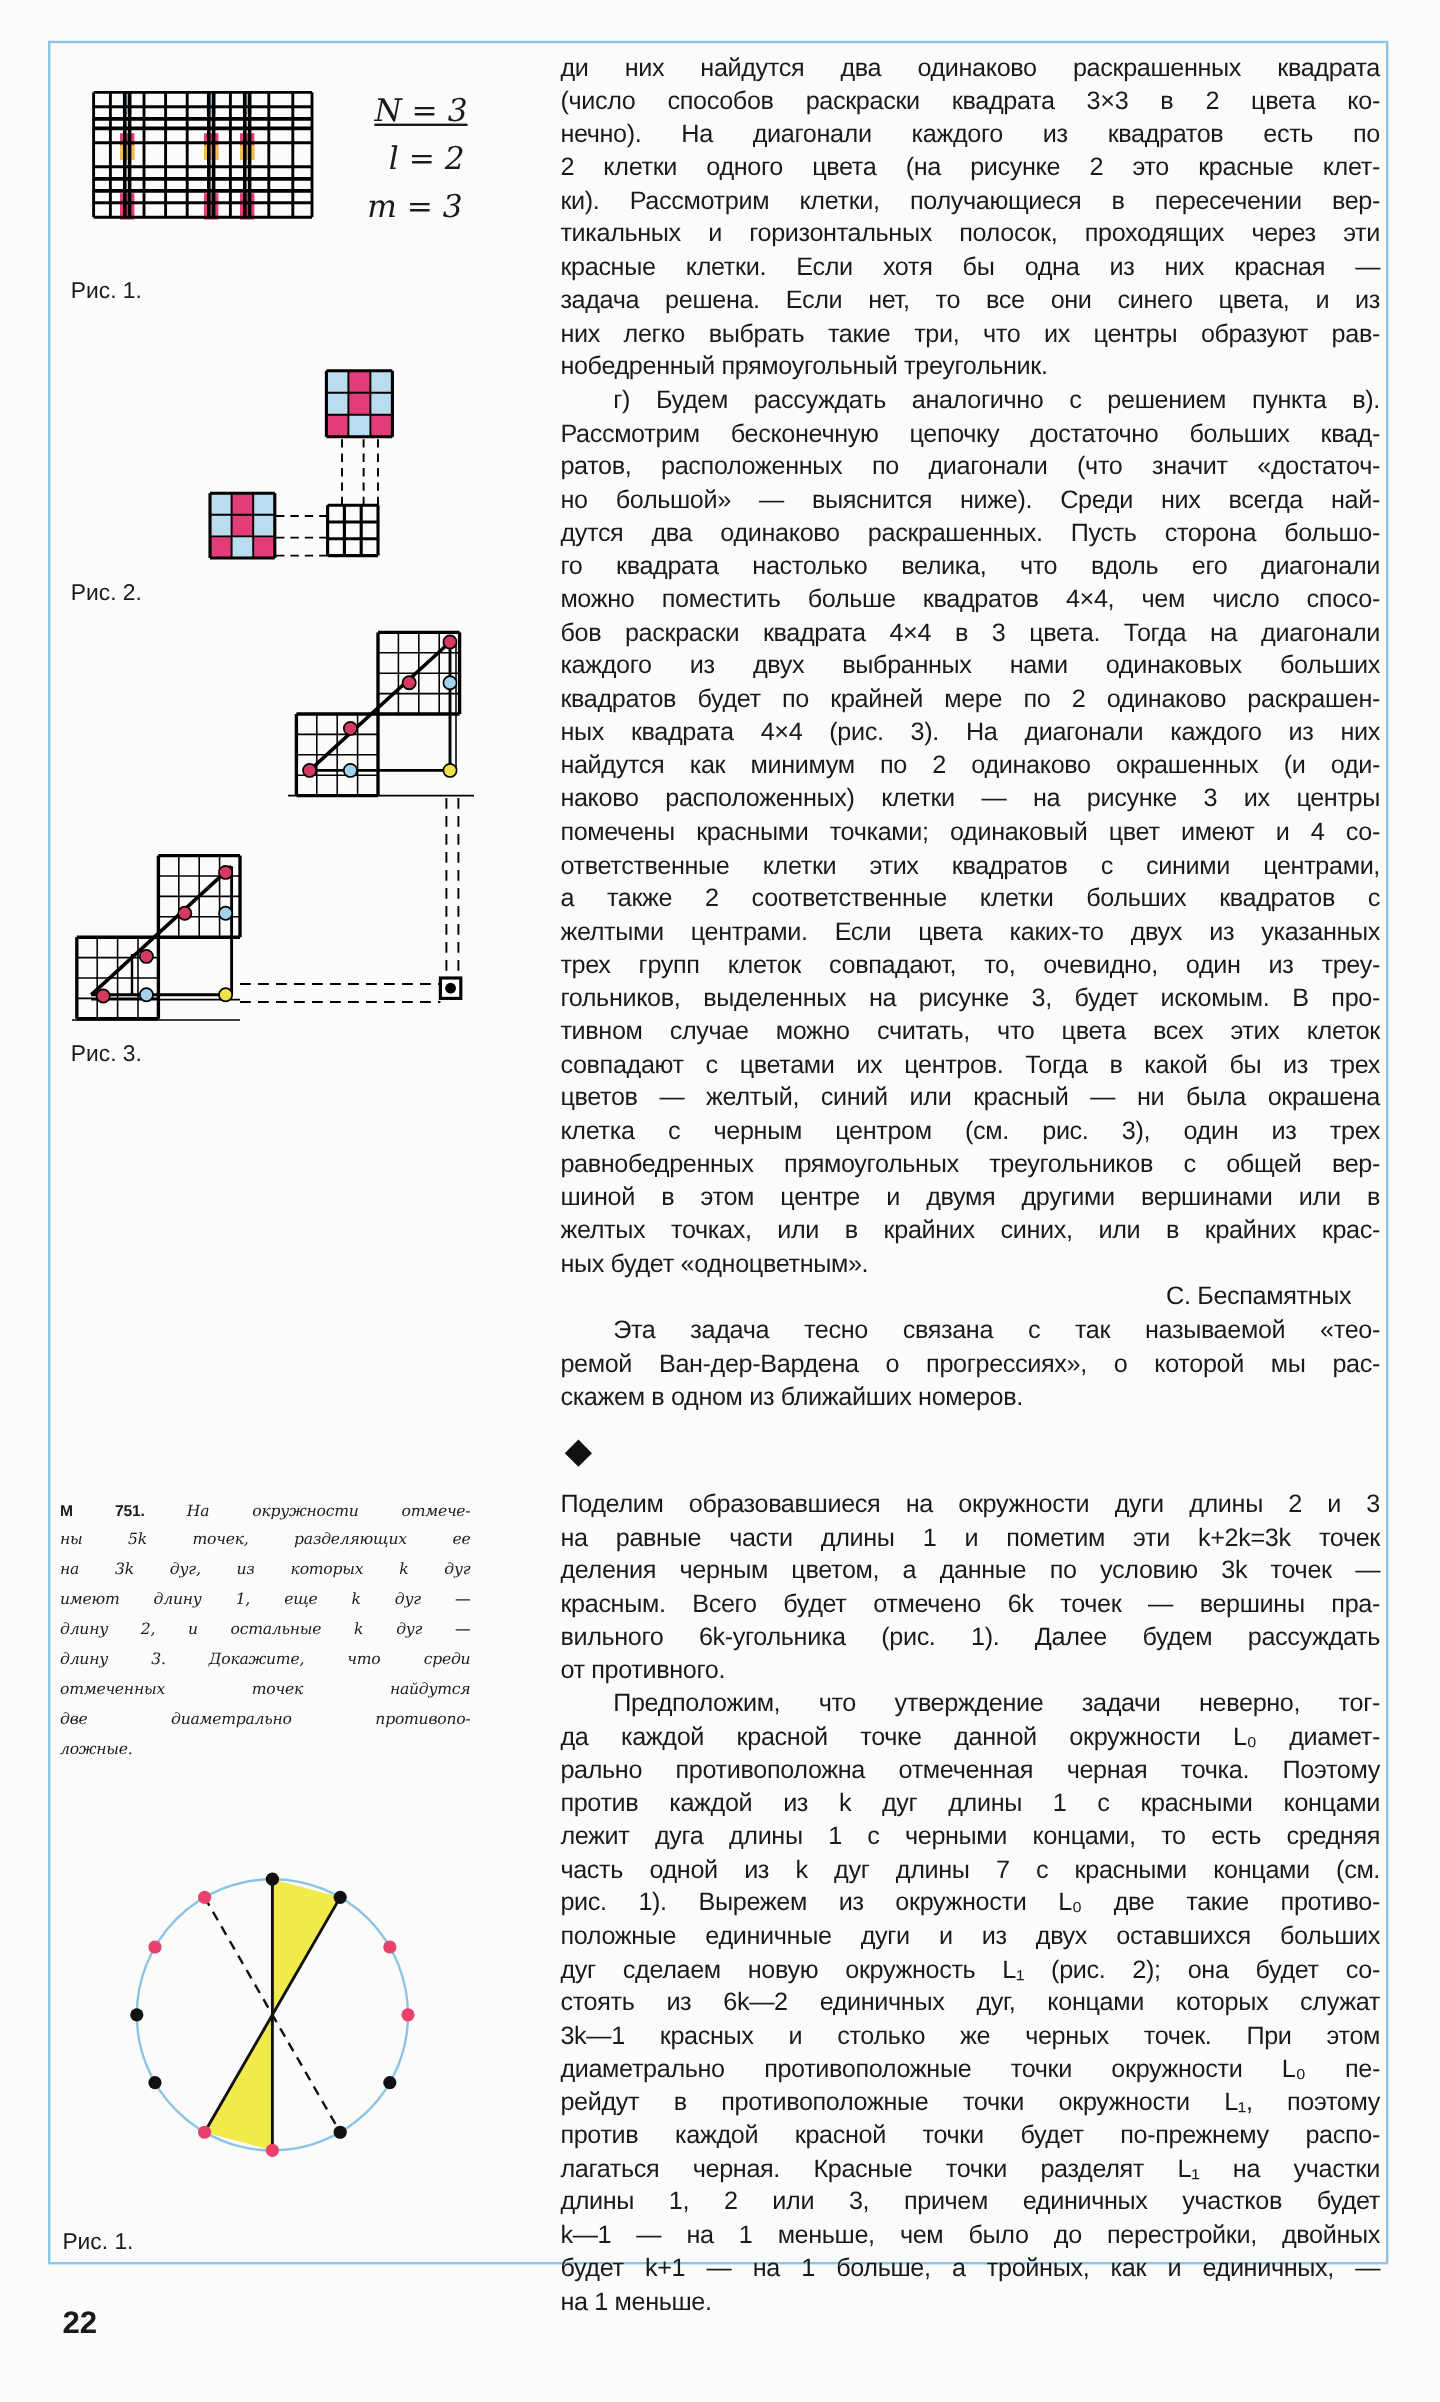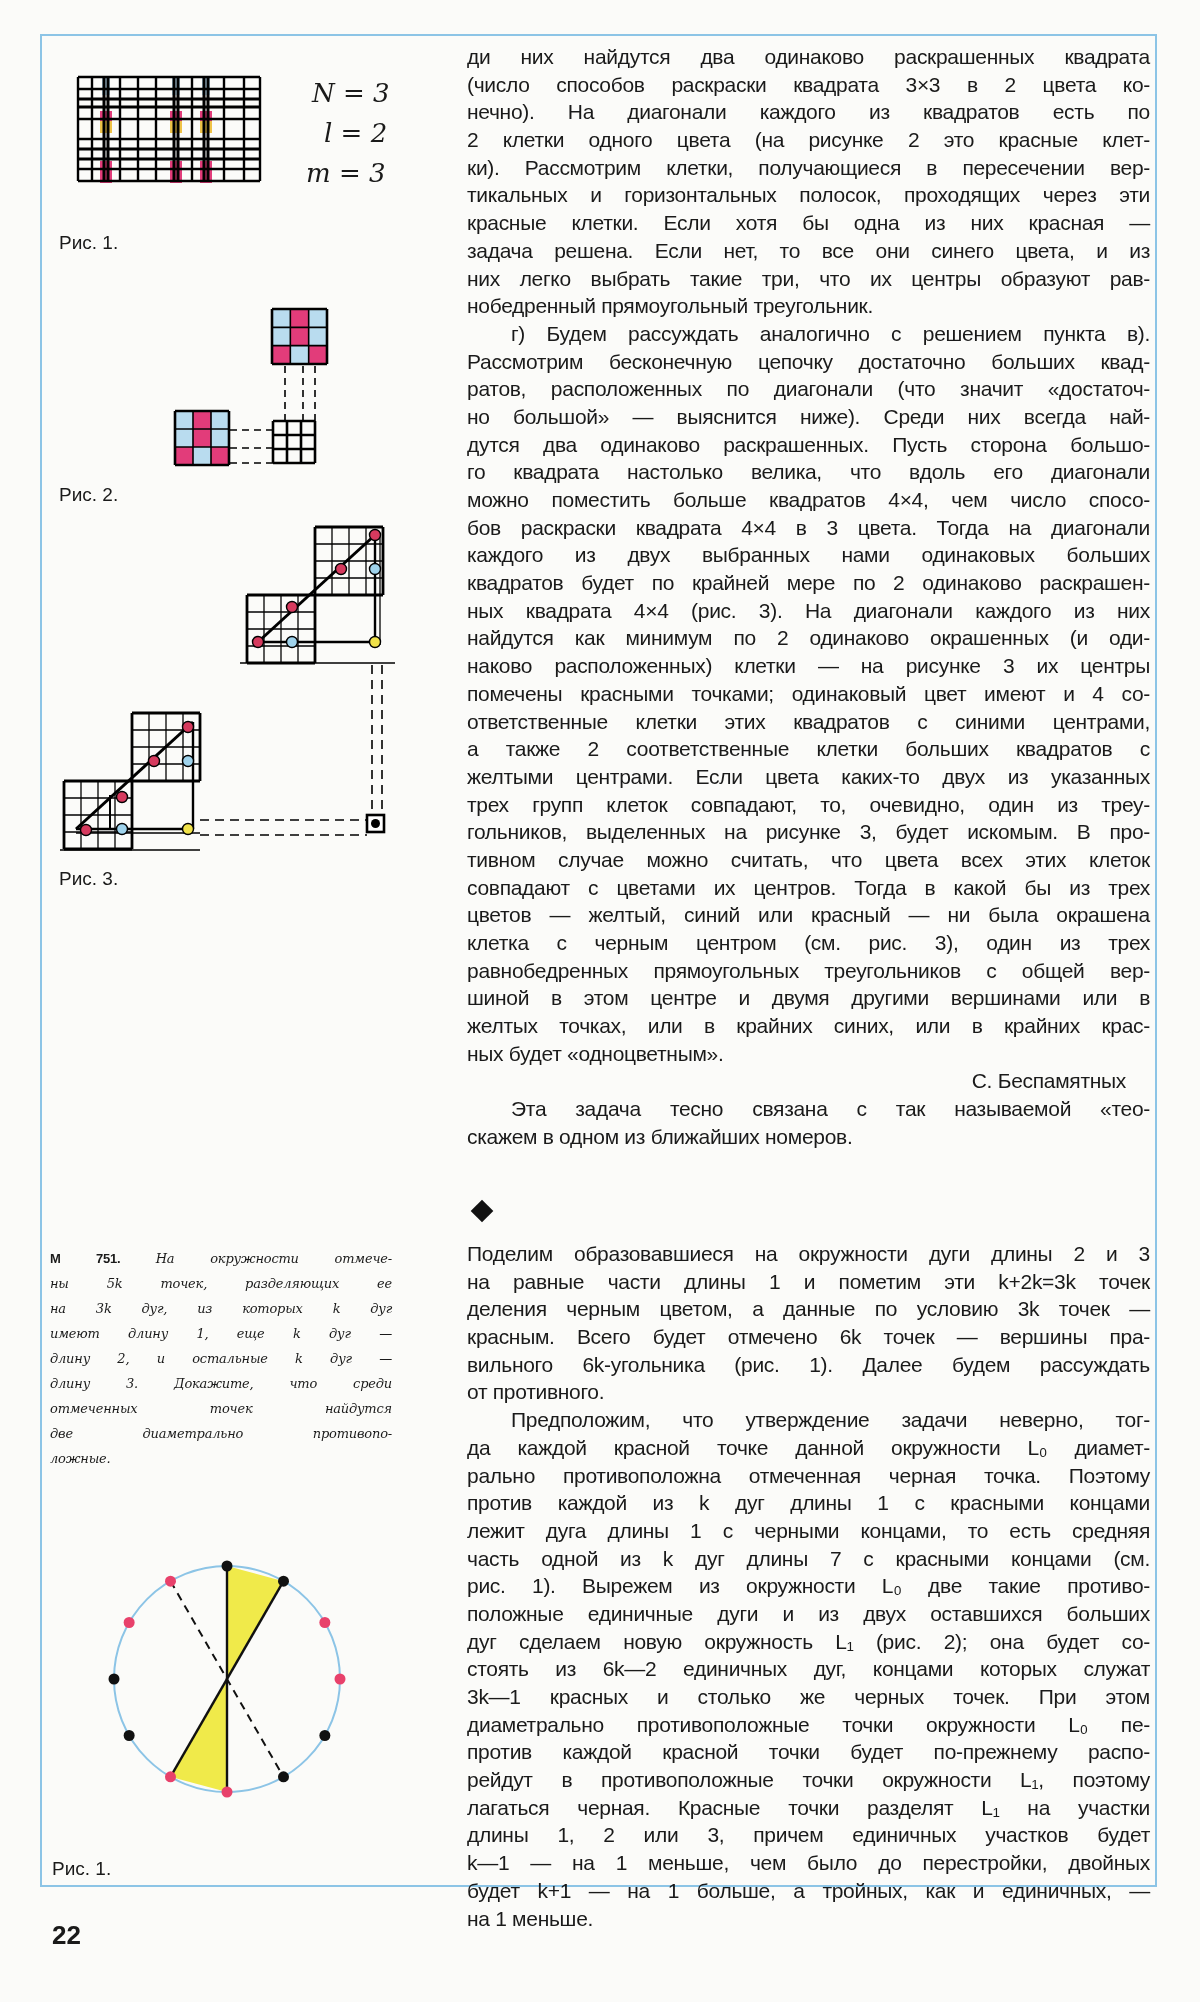--- a/index.html
+++ b/index.html
@@ -57,21 +57,21 @@
       <line x1="0" y1="22" x2="182" y2="22" stroke="#000" stroke-width="3.2"></line>
       <line x1="0" y1="30" x2="182" y2="30" stroke="#000" stroke-width="3.2"></line>
       <line x1="0" y1="42" x2="182" y2="42" stroke="#000" stroke-width="2.4"></line>
       <line x1="0" y1="62" x2="182" y2="62" stroke="#000" stroke-width="2.4"></line>
       <line x1="0" y1="72" x2="182" y2="72" stroke="#000" stroke-width="3.2"></line>
       <line x1="0" y1="82" x2="182" y2="82" stroke="#000" stroke-width="3.2"></line>
       <line x1="0" y1="92" x2="182" y2="92" stroke="#000" stroke-width="2.4"></line>
       <line x1="0" y1="104" x2="182" y2="104" stroke="#000" stroke-width="2.4"></line>
     </g>
 </svg>
-<div class="eq" style="left:312px;top:78px;">N = 3</div>
+<div class="eq" style="left:312px;top:78px;text-decoration:underline;">N = 3</div>
 <div class="eq" style="left:324px;top:118px;">l = 2</div>
 <div class="eq" style="left:306px;top:158px;">m = 3</div>
 <div class="cap" style="left:59px;top:232px;">Рис. 1.</div>
 
 <svg style="left:160px;top:300px;" width="180" height="175" viewBox="0 0 180 175">
   <g id="fig2g">
       <rect x="112" y="9" width="18.333333333333332" height="18.333333333333332" fill="#b9dcef"></rect>
       <rect x="130.33333333333334" y="9" width="18.333333333333332" height="18.333333333333332" fill="#e23c7a"></rect>
       <rect x="148.66666666666666" y="9" width="18.333333333333332" height="18.333333333333332" fill="#b9dcef"></rect>
       <rect x="112" y="27.333333333333332" width="18.333333333333332" height="18.333333333333332" fill="#b9dcef"></rect>
@@ -234,20 +234,21 @@
     <span class="line">тивном случае можно считать, что цвета всех этих клеток</span>
     <span class="line">совпадают с цветами их центров. Тогда в какой бы из трех</span>
     <span class="line">цветов — желтый, синий или красный — ни была окрашена</span>
     <span class="line">клетка с черным центром (см. рис. 3), один из трех</span>
     <span class="line">равнобедренных прямоугольных треугольников с общей вер-</span>
     <span class="line">шиной в этом центре и двумя другими вершинами или в</span>
     <span class="line">желтых точках, или в крайних синих, или в крайних крас-</span>
     <span class="line last">ных будет «одноцветным».</span>
     <span class="line last right">С. Беспамятных</span>
     <span class="line indent">Эта задача тесно связана с так называемой «тео-</span>
+    <span class="line">ремой Ван-дер-Вардена о прогрессиях», о которой мы рас-</span>
     <span class="line last">скажем в одном из ближайших номеров.</span>
   </div>
 
 <div class="col problem" id="problem" style="left:50px;top:1246px;width:342px;">
     <span class="line"><span class="num">М 751. </span><span>На окружности отмече-</span></span>
     <span class="line">ны 5k точек, разделяющих ее</span>
     <span class="line">на 3k дуг, из которых k дуг</span>
     <span class="line">имеют длину 1, еще k дуг —</span>
     <span class="line">длину 2, и остальные k дуг —</span>
     <span class="line">длину 3. Докажите, что среди</span>
@@ -270,22 +271,22 @@
     <span class="line">рально противоположна отмеченная черная точка. Поэтому</span>
     <span class="line">против каждой из k дуг длины 1 с красными концами</span>
     <span class="line">лежит дуга длины 1 с черными концами, то есть средняя</span>
     <span class="line">часть одной из k дуг длины 7 с красными концами (см.</span>
     <span class="line">рис. 1). Вырежем из окружности L₀ две такие противо-</span>
     <span class="line">положные единичные дуги и из двух оставшихся больших</span>
     <span class="line">дуг сделаем новую окружность L₁ (рис. 2); она будет со-</span>
     <span class="line">стоять из 6k—2 единичных дуг, концами которых служат</span>
     <span class="line">3k—1 красных и столько же черных точек. При этом</span>
     <span class="line">диаметрально противоположные точки окружности L₀ пе-</span>
+    <span class="line">рейдут в противоположные точки окружности L₁, поэтому</span>
     <span class="line">против каждой красной точки будет по-прежнему распо-</span>
-    <span class="line">рейдут в противоположные точки окружности L₁, поэтому</span>
     <span class="line">лагаться черная. Красные точки разделят L₁ на участки</span>
     <span class="line">длины 1, 2 или 3, причем единичных участков будет</span>
     <span class="line">k—1 — на 1 меньше, чем было до перестройки, двойных</span>
     <span class="line">будет k+1 — на 1 больше, а тройных, как и единичных, —</span>
     <span class="line last">на 1 меньше.</span>
   </div>
 
 <svg style="left:100px;top:1554px;" width="254" height="254" viewBox="0 0 254 254">
   <g id="circg">
       <path d="M127,125 L127,12 L183.5,27.13912937235844 Z" fill="#f0ea4a"></path>

